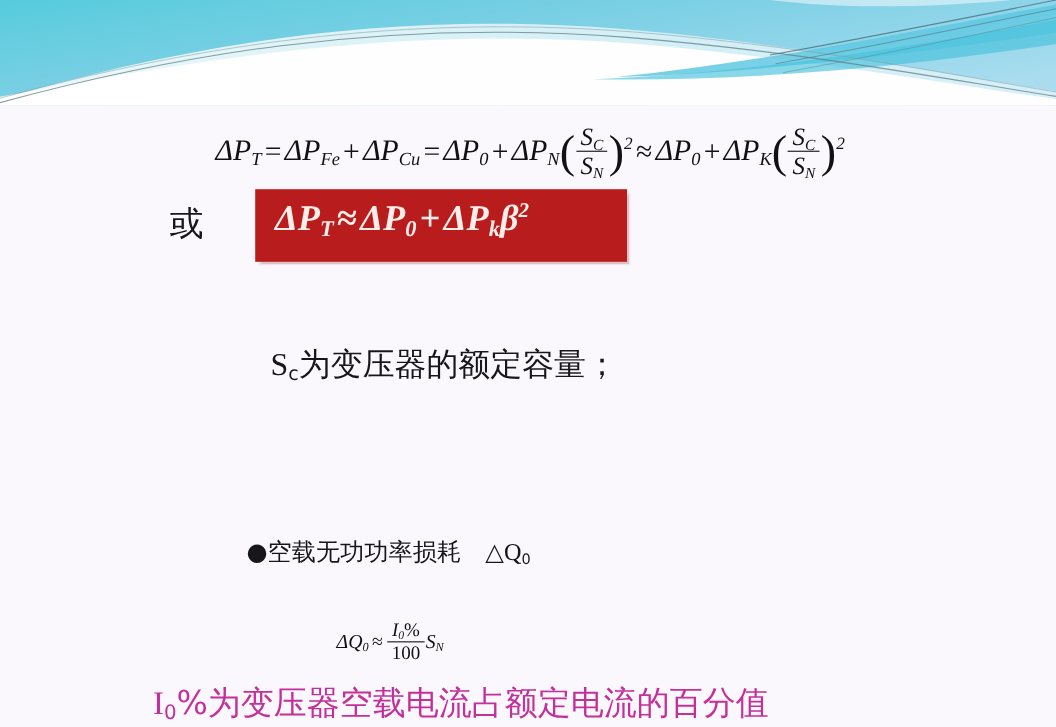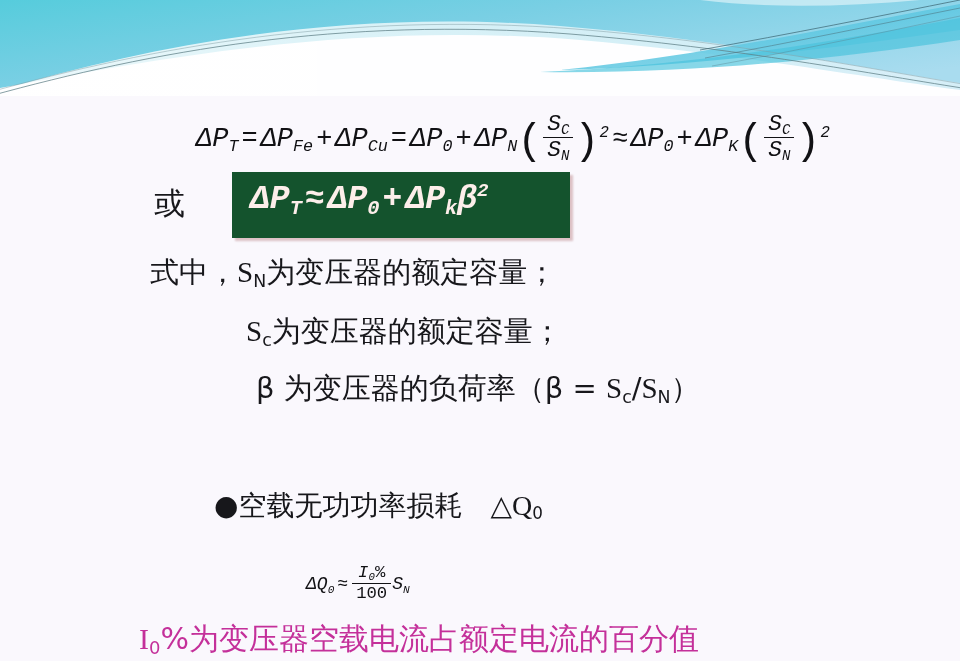--- a/index.html
+++ b/index.html
@@ -28,21 +28,21 @@
     left: 0;
     top: 0;
     width: 960px;
     height: 96px;
     overflow: hidden;
   }
   #banner svg { display: block; }
 
   
   .math {
-    font-family: Liberation Mono, monospace;
+    font-family: Liberation Serif, serif;
     font-style: italic;
     white-space: nowrap;
     color: #111114;
   }
   .math .op {
     font-style: normal;
     padding: 0 3px;
   }
   .math .up {
     font-style: normal;
@@ -99,21 +99,21 @@
     font-size: 31px;
     font-family: "DejaVu Sans", "Liberation Sans", sans-serif;
     color: #17171b;
   }
   #red-box {
     position: absolute;
     left: 232px;
     top: 172px;
     width: 338px;
     height: 66px;
-    background: #14532d;
+    background: #b91c1c;
     box-shadow: 3px 3px 2px rgba(120,0,0,0.22);
   }
   #red-box .math {
     position: absolute;
     left: 18px;
     top: 9px;
     font-size: 33px;
     color: #fdeeea;
     font-weight: bold;
   }
@@ -122,21 +122,21 @@
   .cn-line {
     position: absolute;
     font-family: "DejaVu Sans", "Liberation Sans", sans-serif;
     color: #17171b;
     white-space: nowrap;
   }
   #line-sn  { left: 150px; top: 253px; font-size: 29px; }
   #line-sc  { left: 246px; top: 312px; font-size: 29px; }
   #line-beta{ left: 256px; top: 369px; font-size: 29px; }
   #item-2   { left: 156px; top: 428px; font-size: 29px; }
-  #bullet-line { left: 214px; top: 487px; font-size: 28px; }
+  #bullet-line { left: 224px; top: 487px; font-size: 22px; }
 
   .cn-line sub {
     font-size: 0.60em;
     vertical-align: -0.26em;
   }
   .inlinevar {
     font-family: "Liberation Serif", "DejaVu Serif", serif;
     font-style: normal;
   }
 
@@ -213,31 +213,25 @@
   </div>
 
   <div id="or-label">或</div>
 
   <div id="red-box">
     <div class="math">
       <span>Δ</span><span>P</span><sub>T</sub><span class="op">≈</span><span>Δ</span><span>P</span><sub>0</sub><span class="op">+</span><span>Δ</span><span>P</span><sub>k</sub><span>β</span><sup>2</sup>
     </div>
   </div>
 
-  <div id="line-sn" class="cn-line">
-    <span>式中，</span><span class="inlinevar">S</span><sub>N</sub><span>为变压器的额定容量；</span>
-  </div>
 
   <div id="line-sc" class="cn-line">
     <span class="inlinevar">S</span><sub>c</sub><span>为变压器的额定容量；</span>
   </div>
 
-  <div id="line-beta" class="cn-line">
-    <span>β</span><span> 为变压器的负荷率（</span><span>β = </span><span class="inlinevar">S</span><sub>c</sub><span>/</span><span class="inlinevar">S</span><sub>N</sub><span>）</span>
-  </div>
 
 
   <div id="bullet-line" class="cn-line">
     <span>●</span><span>空载无功功率损耗</span><span>　</span><span>△</span><span class="inlinevar">Q</span><sub>0</sub>
   </div>
 
   <div id="formula-q0" class="math">
     <span>Δ</span><span>Q</span><sub>0</sub><span class="op">≈</span><span class="frac"><span class="num"><span>I</span><sub>0</sub><span class="up">%</span></span><span class="den"><span class="up">100</span></span></span><span>S</span><sub>N</sub>
   </div>
 

